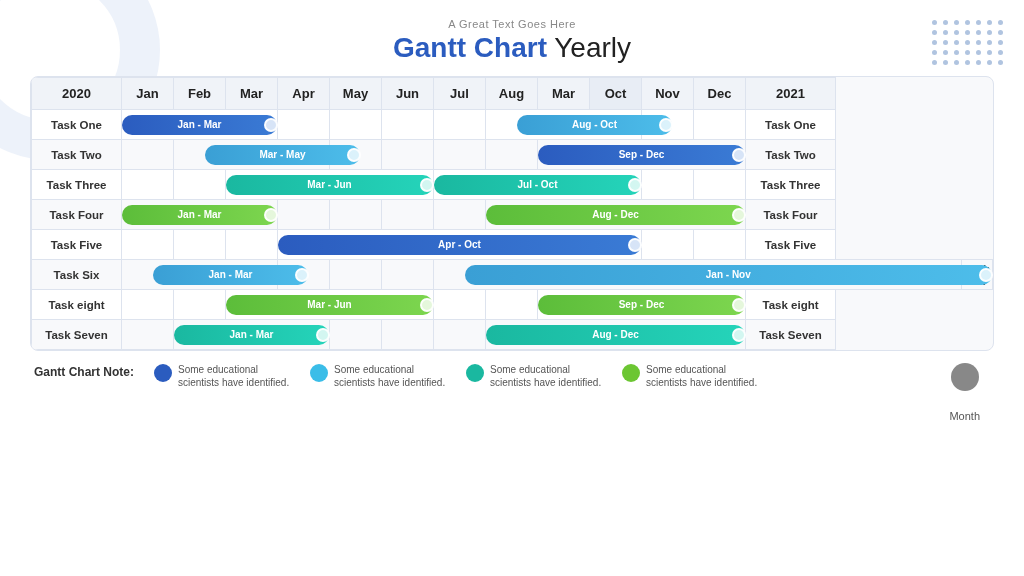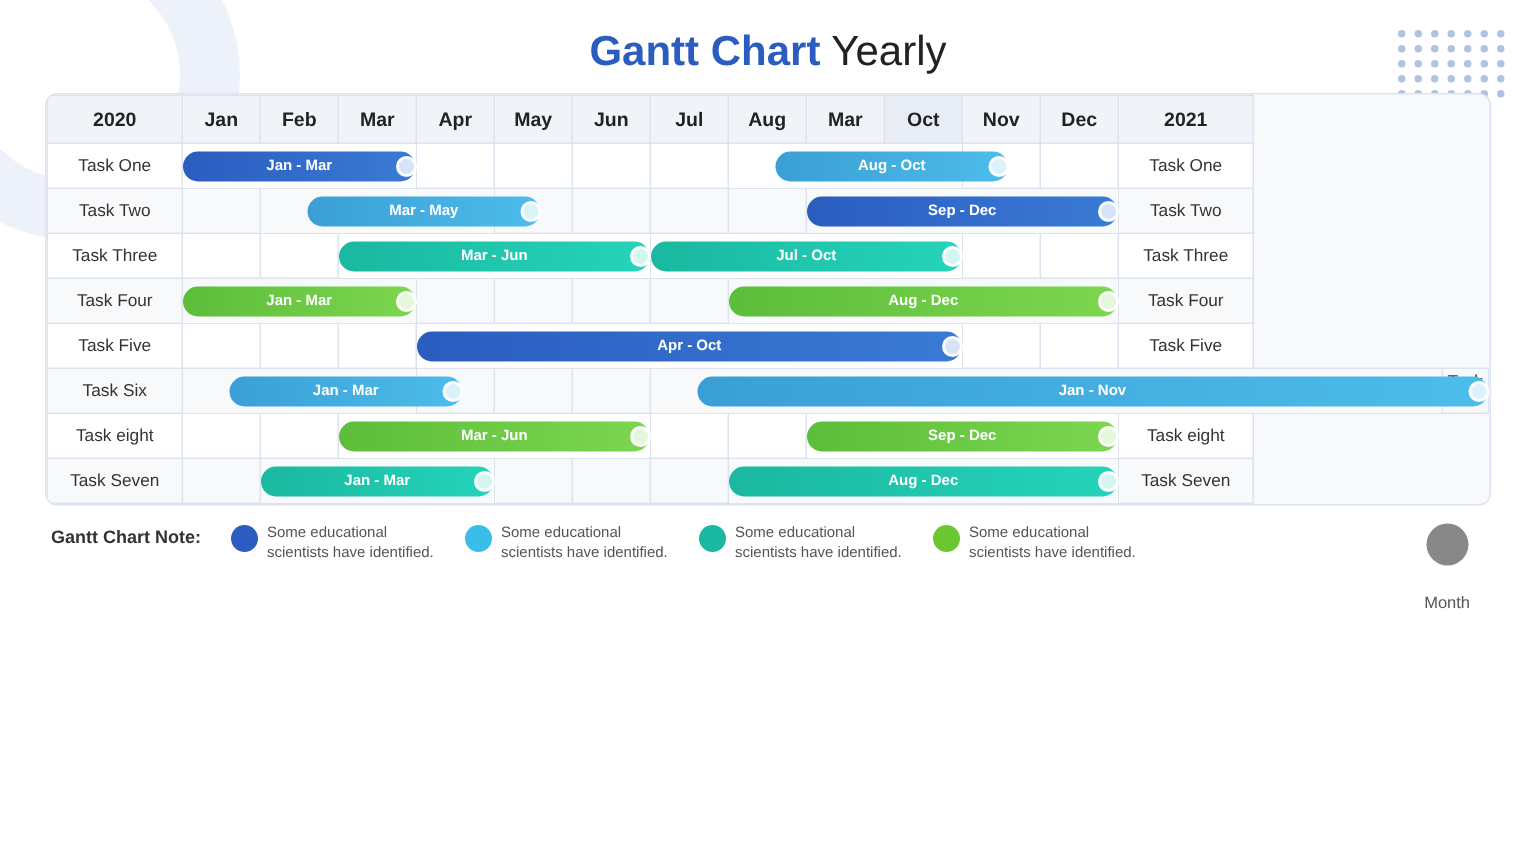--- a/index.html
+++ b/index.html
@@ -116,21 +116,21 @@
       font-size: 11.5px;
       color: #444;
       background: #fff;
     }
     .task-row:nth-child(even) td {
       background: #f8f9fb;
     }
     .task-row td.label-cell {
       text-align: center;
       font-size: 11.5px;
-      font-weight: 400;
+      font-weight: 700;
       color: #333;
       background: #fff;
     }
     .task-row:nth-child(even) td.label-cell {
       background: #f8f9fb;
     }
 
     
     .bar-cell {
       padding: 3px 4px;
@@ -268,20 +268,21 @@
       <div class="dot"></div>
       <div class="dot"></div>
       <div class="dot"></div>
       <div class="dot"></div>
     </div>
 </div>
 
 <div class="main-container">
 
   <div class="header">
+    <div class="header-subtitle">A Great Text Goes Here</div>
     <div class="header-title">
       <span class="blue-text">Gantt Chart</span><span> Yearly</span>
     </div>
   </div>
 
   <div class="chart-wrapper">
     <table class="chart-table" id="gantt-table">
     <thead>
           <tr class="header-row">
             <th class="th-label col-label">2020</th>

